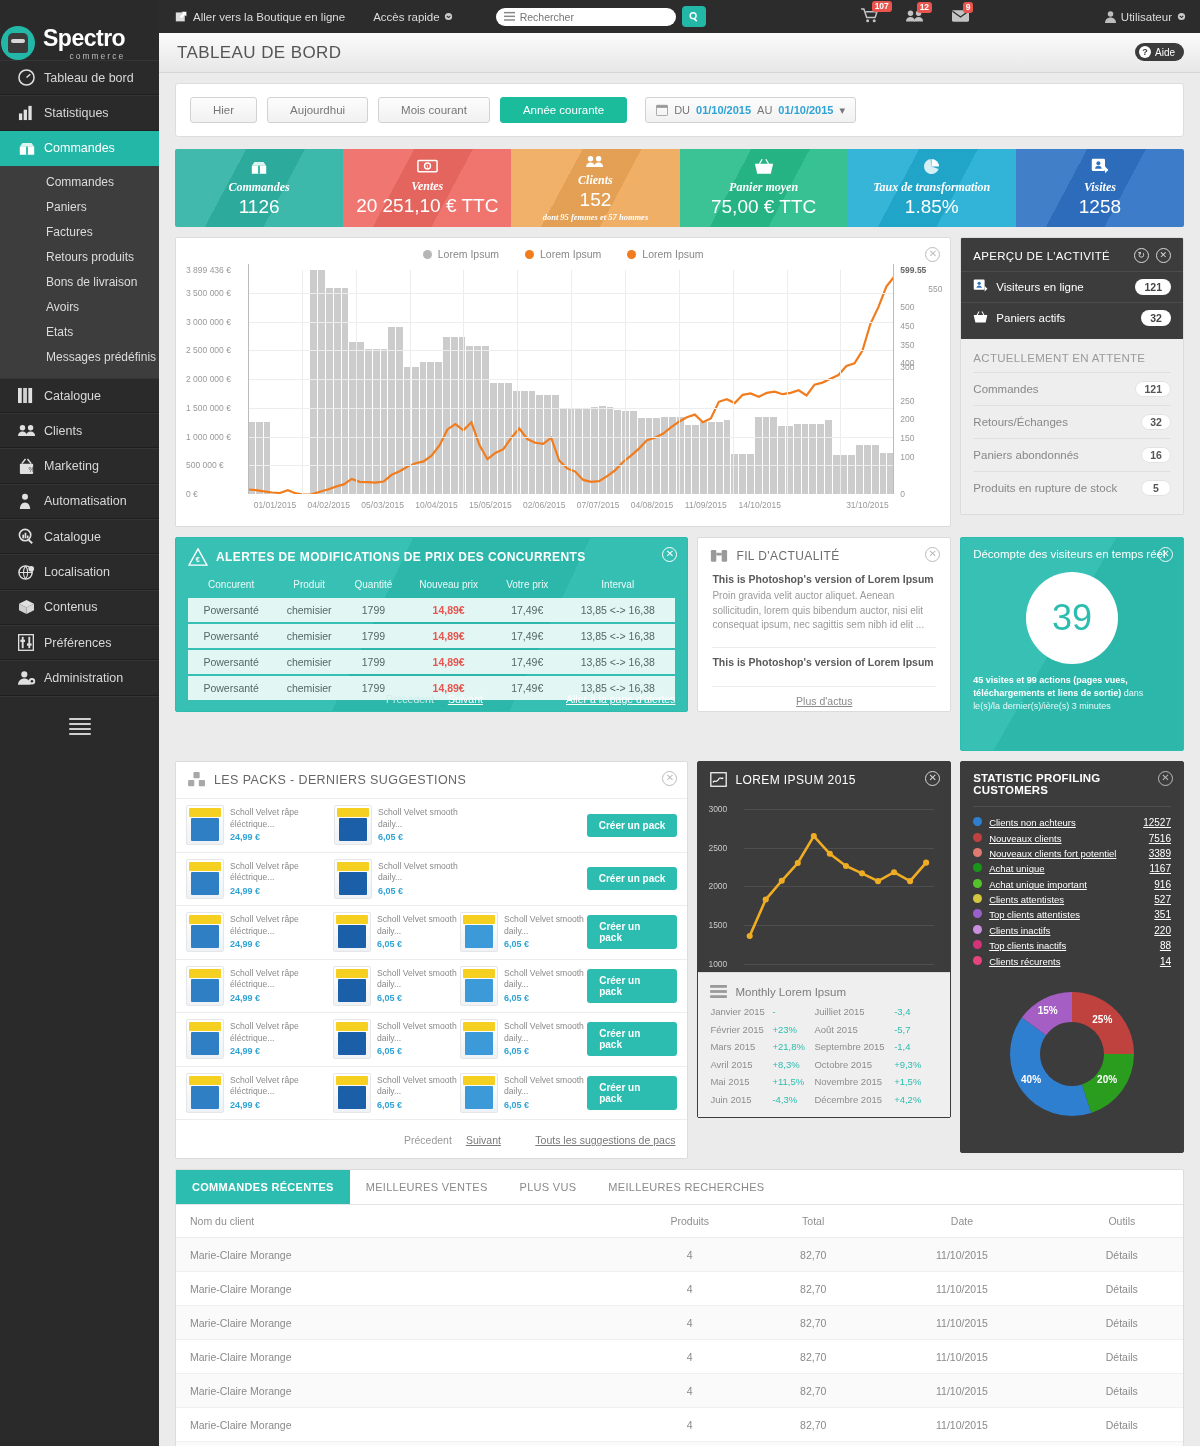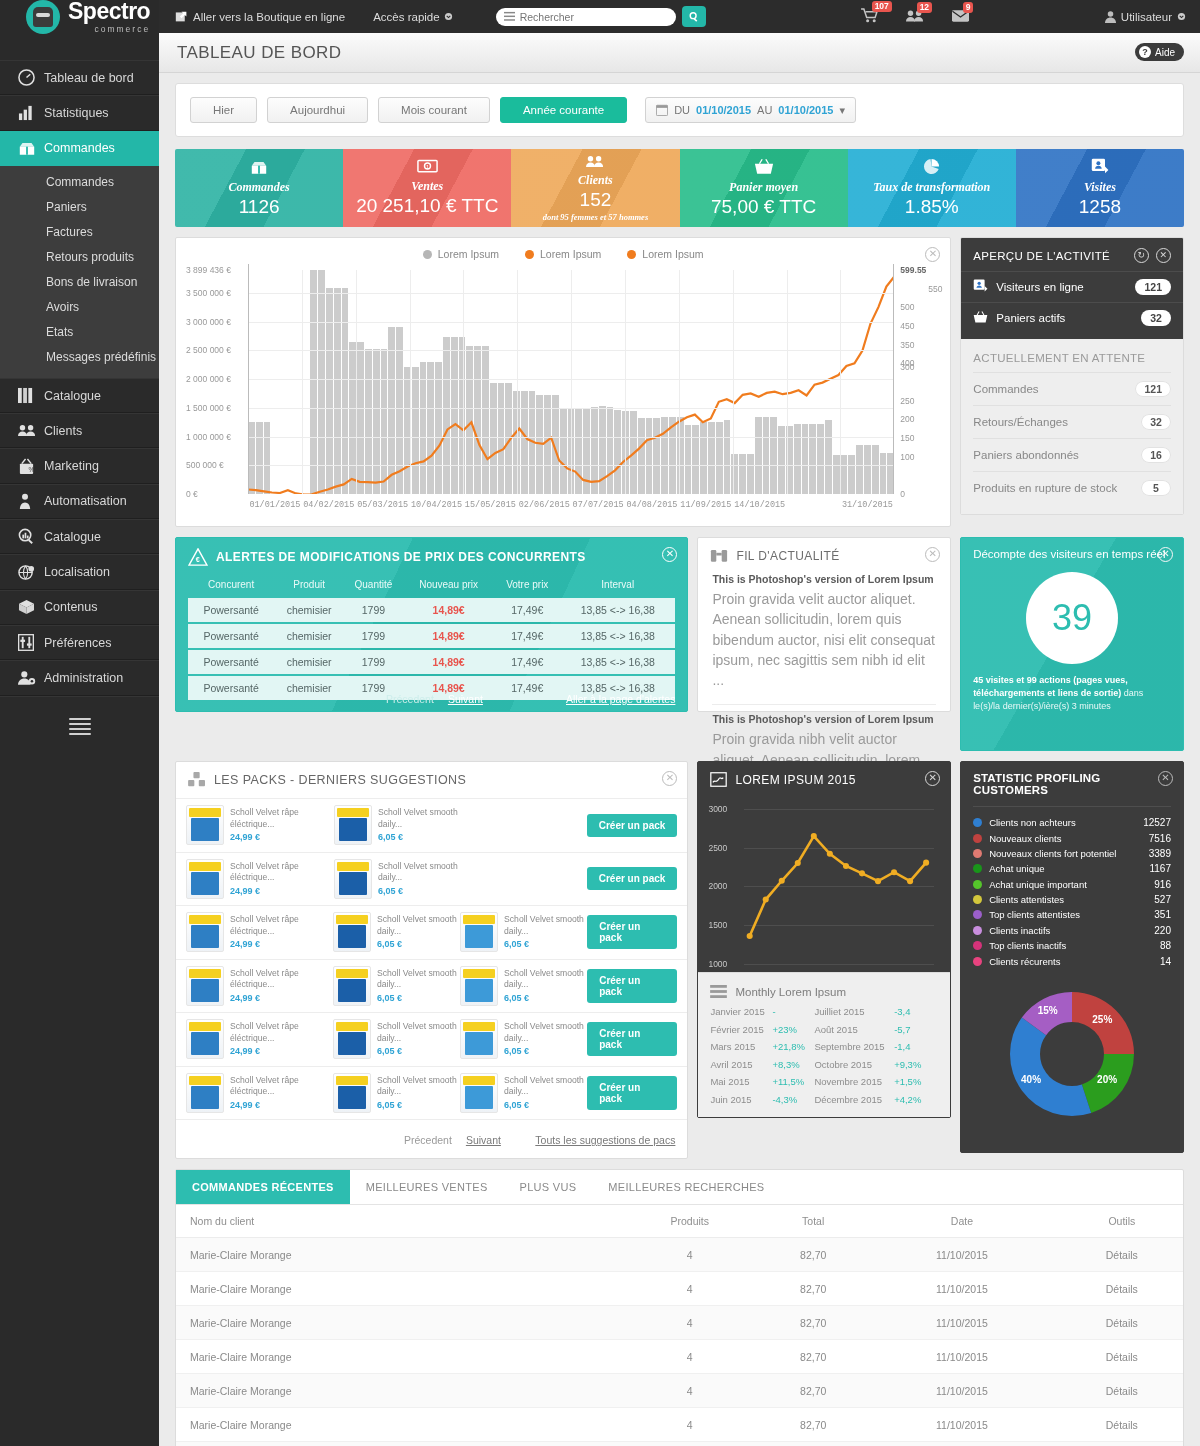--- a/index.html
+++ b/index.html
@@ -8,21 +8,21 @@
     font-family: "Liberation Sans", sans-serif;
     background: #e9e9e9; overflow: hidden;
   }
   body { position: relative; }
 
   
   #sidebar {
     position: absolute; left: 0; top: 0; width: 159px; height: 1446px;
     background: #2a2a2a; color: #e6e6e6; z-index: 5;
   }
-  .logo-area { height: 60px; display: flex; align-items: flex-start; padding-left: 26px; }
+  .logo-area { height: 60px; display: flex; align-items: flex-end; padding-left: 1px; }
   .logo-badge {
     width: 34px; height: 34px; border-radius: 50%;
     background: #23b7a8; position: relative; flex: 0 0 34px;
     display: flex; align-items: center; justify-content: center;
   }
   .logo-badge .robot {
     width: 20px; height: 20px; background: #3b3b3b; border-radius: 5px 5px 3px 3px;
     position: relative;
   }
   .logo-badge .robot:before {
@@ -155,21 +155,21 @@
   .chart-body { position: relative; height: 252px; margin-top: 4px; }
   .ylabels, .ylabels-r { position: absolute; font-size: 8.5px; color: #999; width: 56px; }
   .ylabels { left: 0; text-align: right; }
   .ylabels-r { right: 0; text-align: left; width: 40px; }
   .ylabels div, .ylabels-r div { position: absolute; transform: translateY(-50%); white-space: nowrap;}
   .plot { position: absolute; left: 62px; right: 46px; top: 6px; bottom: 22px; }
   .gl { position: absolute; left: 0; right: 0; height: 1px; background: #ededed; }
   .glv { position: absolute; top: 0; bottom: 0; width: 1px; background: #ededed; }
   .bars { position: absolute; inset: 0; display: flex; align-items: flex-end; gap: 1px; }
   .bar { flex: 1; background: #cccccc; }
-  .xlabels { position: absolute; left: 62px; right: 46px; bottom: 2px; height: 14px; font-family: Liberation Mono, monospace; }
+  .xlabels { position: absolute; left: 62px; right: 46px; bottom: 2px; height: 14px; }
   .xlabels span { position: absolute; font-size: 8.5px; color: #999; transform: translateX(-50%); white-space: nowrap;}
   .axis-v { position: absolute; top: 0; bottom: 22px; width: 1px; background: #bbb; }
 
   
   .act-top { background: #3c3c3c; color: #fff; padding: 0 0 6px 0; }
   .act-hd { display:flex; align-items:center; padding: 10px 12px 8px 12px; font-size: 11.5px; letter-spacing:.3px;}
   .act-hd .tools { margin-left: auto; display:flex; gap: 7px; align-items:center;}
   .ico-btn { width:15px; height:15px; border-radius:50%; border:1.4px solid #d8d8d8; color:#d8d8d8;
     font-size:9px; line-height:12px; text-align:center; cursor:pointer;}
   .act-row { display:flex; align-items:center; padding: 7px 12px; font-size: 11.5px;
@@ -201,21 +201,21 @@
     font-size: 10.5px; z-index:1; }
   .alerts-foot .prev { margin-left: 210px; color:#cdeeeb; }
   .alerts-foot .next { margin-left: 14px; color:#fff; text-decoration: underline; cursor:pointer;}
   .alerts-foot .go { margin-left:auto; margin-right: 12px; color:#fff; text-decoration: underline; cursor:pointer;}
 
   
   .news { height: 175px; padding-bottom: 6px; }
   .news .card-hd { font-weight: normal; color: #6d6d6d; font-size: 12px; }
   .news-item { padding: 0 14px 8px 14px; }
   .news-item h5 { font-size: 10.5px; color: #5a5a5a; margin-bottom: 4px; }
-  .news-item p { font-size: 14px; color: #9a9a9a; line-height: 1.45; }
+  .news-item p { font-size: 10px; color: #9a9a9a; line-height: 1.45; }
   .news-sep { height:1px; background:#ececec; margin: 6px 14px 8px 14px; }
   .news-more { text-align:center; font-size: 10.5px; color:#8a8a8a; text-decoration: underline; cursor:pointer;}
 
   
   .countdown { background:#2dbdb0; border-color:#2dbdb0; color:#fff; height: 214px; position:relative; overflow:hidden;}
   .countdown:after{content:"";position:absolute;inset:0;
     background:linear-gradient(120deg, rgba(255,255,255,.05) 0 45%, rgba(0,0,0,.03) 45%);pointer-events:none;}
   .countdown .hd { padding: 10px 12px; font-size: 11.5px; position:relative; z-index:1;}
   .countdown .card-x { border-color:#fff; color:#fff; }
   .circle { width: 92px; height: 92px; border-radius:50%; background:#fff; color:#2dbdb0;
@@ -264,21 +264,21 @@
   
   .monthly { background:#efefef; border-top:1px solid #ddd; padding: 8px 12px 12px 12px; }
   .monthly .mh { display:flex; align-items:center; gap:8px; font-size: 11.5px; color:#7d7d7d; padding: 4px 0 8px 0;}
   .m-grid { display:grid; grid-template-columns: 62px 42px 1fr 44px; row-gap: 6.5px; font-size: 9.5px; color:#8d8d8d;}
   .m-grid .v { color:#2dbdb0; }
 
   
   .prof { background:#3c3c3c; border-color:#3c3c3c; color:#fff; height: 392px; position:relative;}
   .prof .card-hd { color:#fff; font-size: 11.5px; font-weight:bold; letter-spacing:.2px;}
   .prof-sep { height:1px; background:#4e4e4e; margin: 0 12px 8px 12px; }
-  .lg-row { display:flex; align-items:center; font-size: 9.5px; padding: 2.2px 12px; }
+  .lg-row { display:flex; align-items:flex-start; font-size: 9.5px; padding: 2.2px 12px; text-decoration: underline; }
   .lg-row i { width: 9px; height:9px; border-radius:50%; margin-right: 7px; flex:0 0 9px;}
   .lg-row .n { margin-left:auto; font-size: 10px; }
   .donut-wrap { display:flex; justify-content:center; margin-top: 10px; position:relative;}
   .donut-lbl { position:absolute; font-size: 10px; font-weight:bold; color:#fff; }
 
   
   .bottom { margin: 10px 16px 0 16px; background:#fff; border:1px solid #dcdcdc; border-radius:2px; }
   .tabs { display:flex; border-bottom:1px solid #e4e4e4; }
   .tab { padding: 11px 16px; font-size: 11px; color:#8a8a8a; letter-spacing:.3px; cursor:pointer; }
   .tab.active { background:#2dbdb0; color:#fff; font-weight:bold; }
@@ -910,21 +910,20 @@
           <span>FIL D'ACTUALITÉ</span>
         </div>
         <div id="news-list">
             <div class="news-item">
               <h5>This is Photoshop's version  of Lorem Ipsum</h5>
               <p>Proin gravida velit auctor aliquet. Aenean sollicitudin, lorem quis bibendum auctor, nisi elit consequat ipsum, nec sagittis sem nibh id elit ...</p>
             </div>
             <div class="news-sep"></div>
             <div class="news-item">
               <h5>This is Photoshop's version  of Lorem Ipsum</h5>
-              <p>Proin gravida nibh velit auctor aliquet. Aenean sollicitudin, lorem quis bibendum auctor, nisi elit consequat ipsum, nec sagittis sem nibh id elit ...</p>
             </div>
             <div class="news-sep"></div>
           </div>
         <div class="news-more">Plus d'actus</div>
       </div>
     </div>
     <div class="col-right">
       <div class="card countdown">
         <div class="card-x">✕</div>
         <div class="hd">Décompte des visiteurs en temps réel</div>

